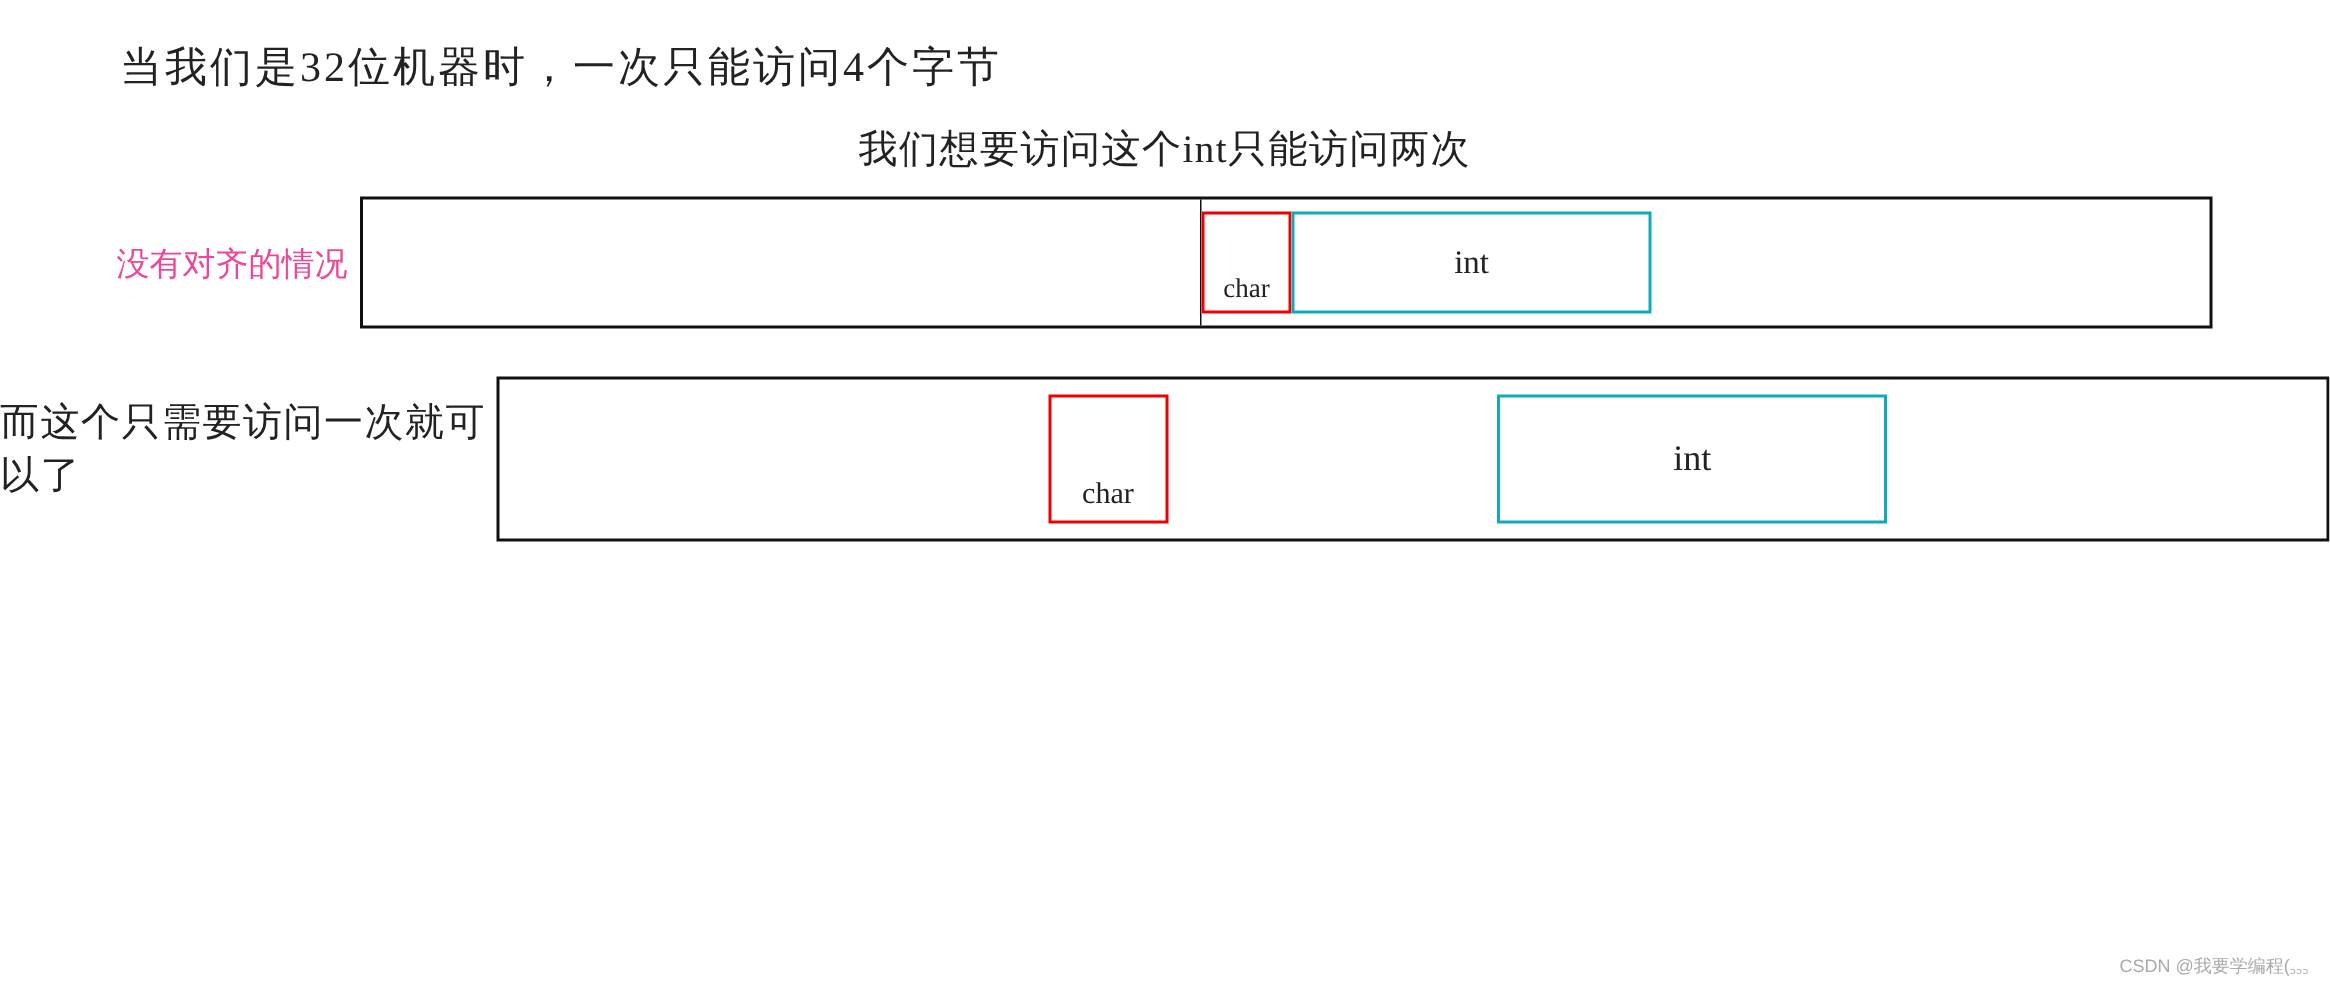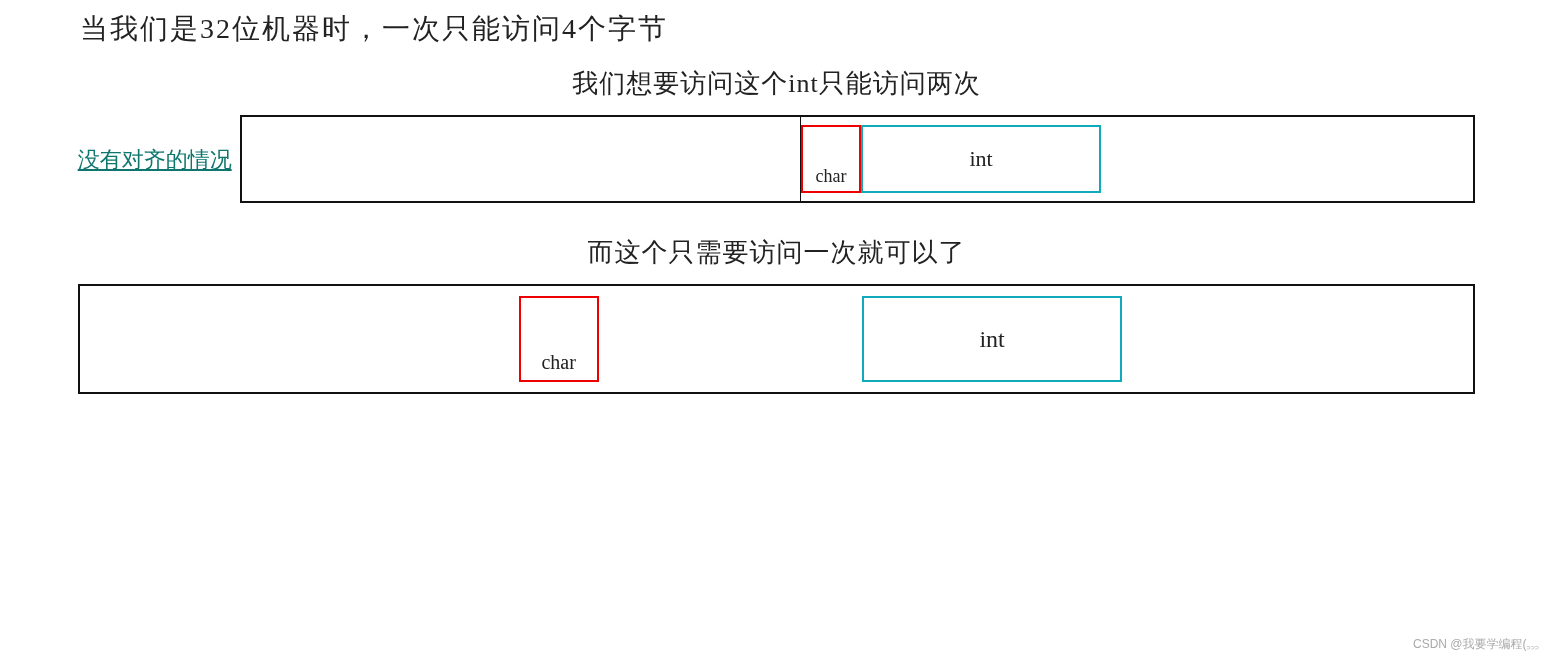--- a/index.html
+++ b/index.html
@@ -11,21 +11,21 @@
       position: relative;
       overflow: hidden;
     }
 
     .main-container {
       width: 100%;
       height: 100%;
       display: flex;
       flex-direction: column;
       align-items: center;
-      padding-top: 10px;
+      padding-top: 26px;
     }
 
     .title-top {
       font-size: 28px;
       color: #222;
       margin-bottom: 18px;
       align-self: flex-start;
       margin-left: 80px;
       letter-spacing: 2px;
     }
@@ -49,26 +49,25 @@
     .row-label-container {
       display: flex;
       flex-direction: row;
       align-items: center;
       width: 90%;
       margin: 0 auto;
     }
 
     .row-label {
       font-size: 22px;
-      color: #0f766e;
+      color: #ec4899;
       white-space: nowrap;
       min-width: 140px;
       text-align: left;
       margin-right: 8px;
-      text-decoration: underline;
     }
 
     
     .memory-bar-wrapper {
       flex: 1;
       position: relative;
       height: 90px;
     }
 
     .memory-bar {
@@ -116,21 +115,21 @@
     }
 
     .seg-empty-right {
       flex: 2;
     }
 
     
     .section-bottom {
       width: 100%;
       display: flex;
-      flex-direction: column;
+      flex-direction: row;
       align-items: center;
       margin-top: 20px;
     }
 
     
     .memory-bar-aligned {
       width: 100%;
       height: 110px;
       border: 2.5px solid #111;
       position: relative;

